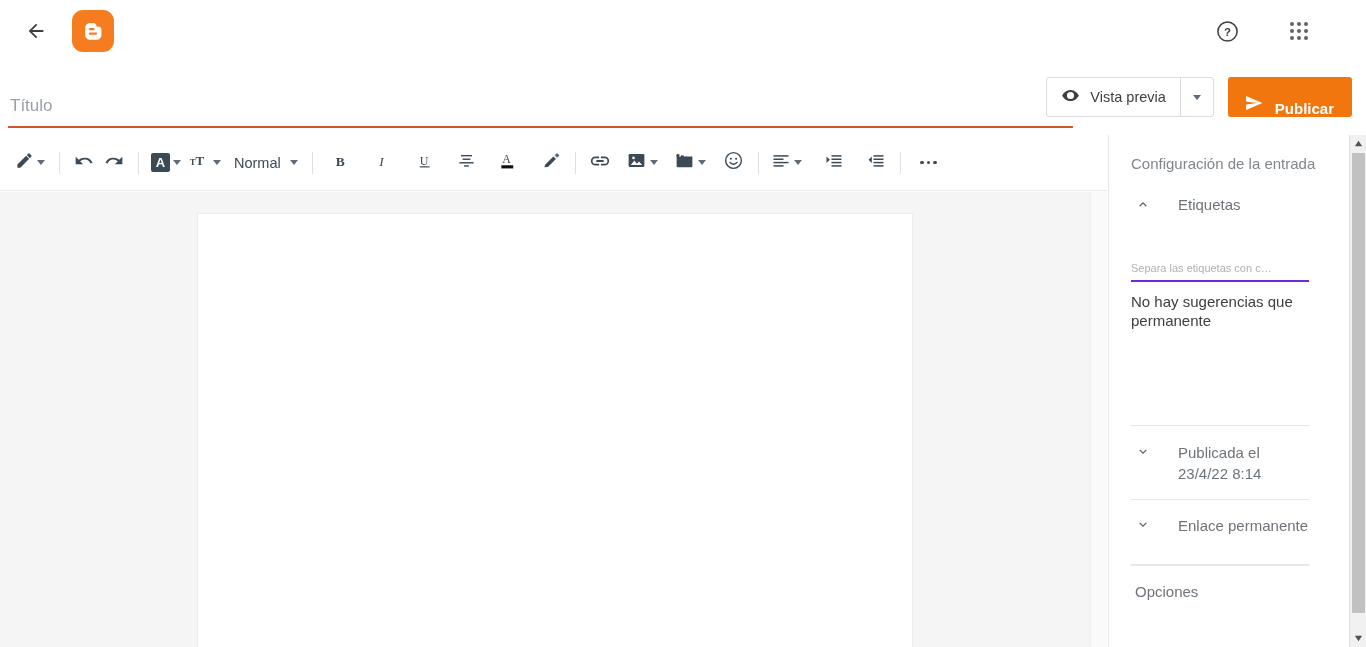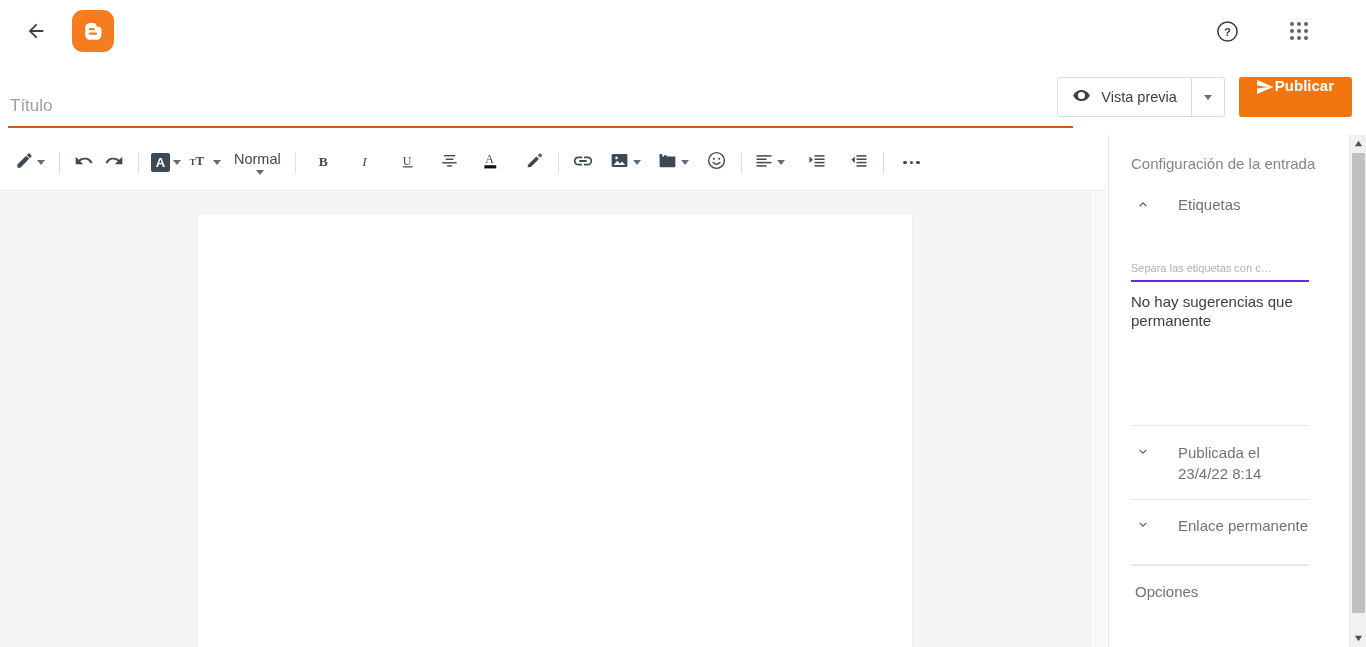--- a/index.html
+++ b/index.html
@@ -52,21 +52,21 @@
   .actions { position:absolute; right:14px; top:77px; display:flex; align-items:center; }
   .preview-group { display:flex; align-items:center; border:1px solid #dadce0; border-radius:3px; background:#fff; }
   .preview-btn {
     display:flex; align-items:center; gap:10px; padding:0 14px; height:38px;
     cursor:pointer; border-right:1px solid #dadce0;
   }
   .preview-btn .label { font-size:14.5px; color:#3c4043; }
   .preview-caret { width:32px; display:flex; align-items:center; justify-content:center; cursor:pointer; }
   .publish-btn {
     margin-left:14px; height:40px; background:#f2760e; border-radius:3px;
-    display:flex; align-items:flex-start; padding:0 18px 0 16px; cursor:pointer;
+    display:flex; align-items:flex-end; gap:11px; padding:0 18px 0 16px; cursor:pointer;
   }
   .publish-btn .label { color:#fff; font-size:15px; font-weight:bold; }
 
   
   .toolbar {
     position:absolute; left:0; top:135px; width:1107px; height:56px;
     background:#fff; display:flex; align-items:center; padding-left:12px;
     border-bottom:1px solid #e8eaed;
   }
   .tb-item {
@@ -246,21 +246,21 @@
     </div>
     <div class="tb-item with-caret">
       <span>
         <svg width="21" height="18" viewBox="0 0 26 20">
           <text x="1" y="15" font-family="Liberation Serif, serif" font-size="11" font-weight="bold" fill="#3c4a56">T</text>
           <text x="8" y="15" font-family="Liberation Serif, serif" font-size="16" font-weight="bold" fill="#3c4a56">T</text>
         </svg>
       </span>
       <span class="caret"></span>
     </div>
-    <div class="tb-item with-caret" style="padding-left:8px;flex-direction:column;">
+    <div class="tb-item with-caret" style="padding-left:8px;">
       <span class="tb-text">Normal</span>
       <span class="caret" style="margin-left:6px;"></span>
     </div>
 
     <div class="tb-sep"></div>
 
     <div class="tb-item" style="margin-left:4px;">
       <span>
         <svg width="18" height="18" viewBox="0 0 24 24">
             <text x="5" y="18.5" font-family="Liberation Serif, serif" font-size="18" font-weight="bold" fill="#3c4a56">B</text>

